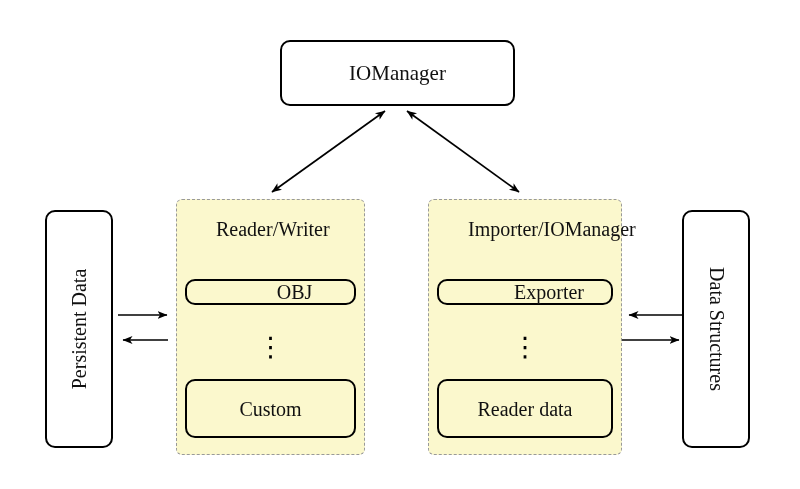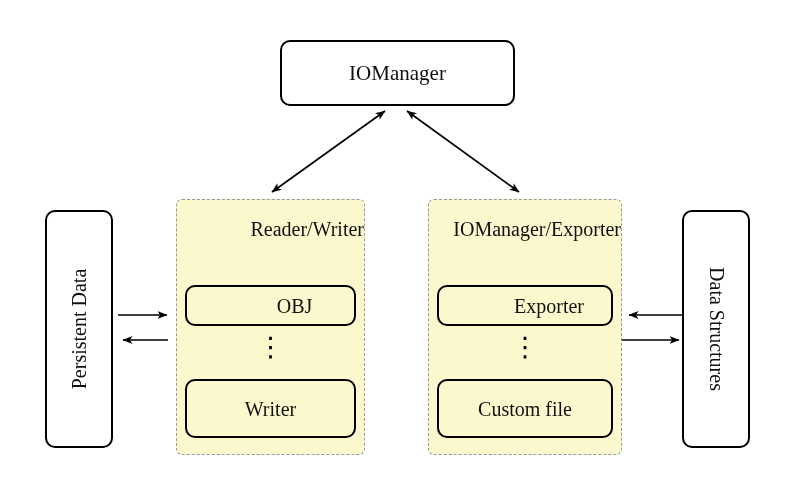--- a/index.html
+++ b/index.html
@@ -45,40 +45,41 @@
     border-radius: 6px;
     background: #FBF8CD;
     box-sizing: border-box;
   }
   .group-rw { left: 176px; top: 199px; width: 189px; height: 256px; }
   .group-ie { left: 428px; top: 199px; width: 194px; height: 256px; }
   .group-title {
     position: absolute;
     left: 0; right: 0;
     top: 18px;
-    text-align: right;
+    text-align: left;
     font-size: 20px;
     white-space: nowrap;
+    padding-left: 39px;
   }
   .inner-node {
     position: absolute;
     left: 8px; right: 8px;
     border: 2.5px solid #000000;
     border-radius: 10px;
     background: #FBF8CD;
     display: flex;
     flex-direction: column;
     align-items: center;
     justify-content: center;
     font-size: 20px;
     line-height: 1.3;
     box-sizing: border-box;
     text-align: center;
   }
-  .inner-top { top: 85px; height: 41px; padding-left: 48px; }
+  .inner-top { top: 79px; height: 26px; padding-left: 48px; }
   .inner-bottom { top: 179px; height: 59px; }
   .dots {
     position: absolute;
     left: 0; right: 0;
     top: 130px;
     height: 36px;
     text-align: center;
     font-size: 27px;
     line-height: 34px;
     color: #000000;
@@ -131,32 +132,32 @@
     <span class="label">IOManager</span>
   </div>
 
   <div class="group group-rw">
     <div class="group-title">Reader/Writer</div>
     <div class="inner-node inner-top">
       <span class="label">OBJ</span>
     </div>
     <div class="dots">⋮</div>
     <div class="inner-node inner-bottom">
-      <span class="label">Writer</span>
+      <span class="label">Custom</span>
     </div>
   </div>
 
   <div class="group group-ie">
-    <div class="group-title">IOManager/Exporter</div>
+    <div class="group-title">Importer/IOManager</div>
     <div class="inner-node inner-top">
       <span class="label">Exporter</span>
     </div>
     <div class="dots">⋮</div>
     <div class="inner-node inner-bottom">
-      <span class="label">Custom file</span>
+      <span class="label">Reader data</span>
     </div>
   </div>
 
   <div class="side-node side-left">
     <span class="vtext vtext-ccw">Persistent Data</span>
   </div>
   <div class="side-node side-right">
     <span class="vtext vtext-cw">Data Structures</span>
   </div>
 

